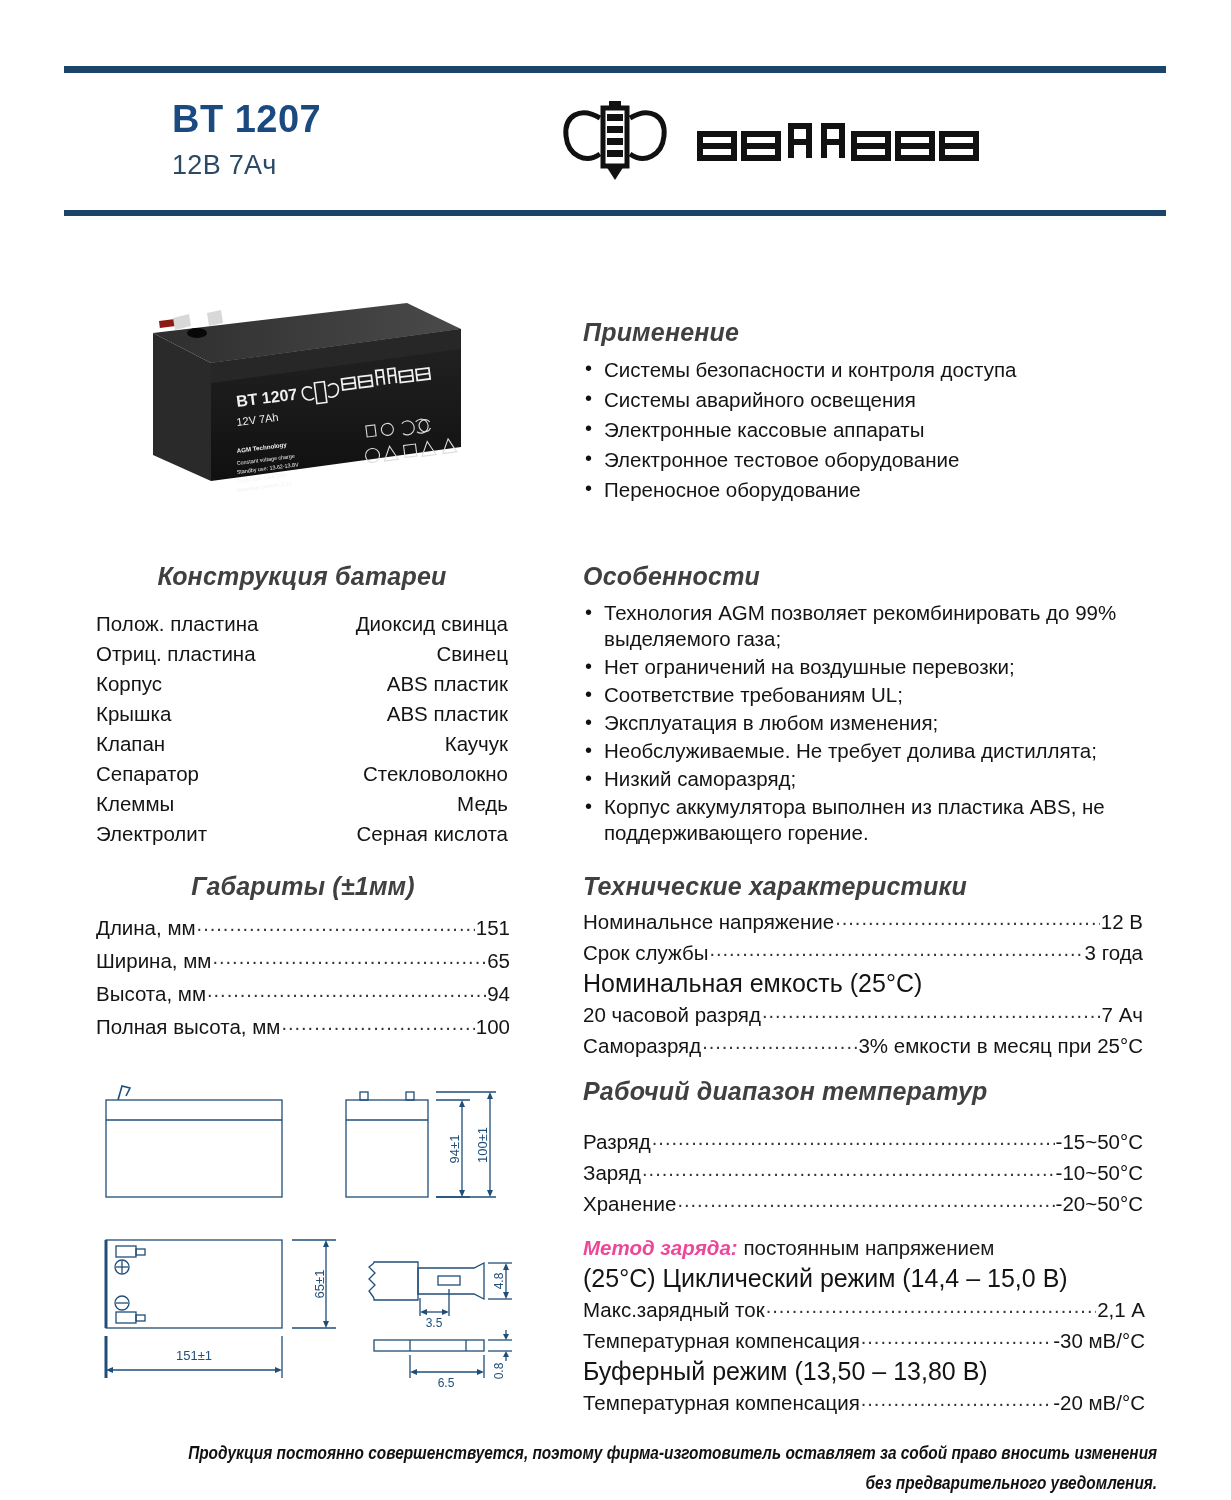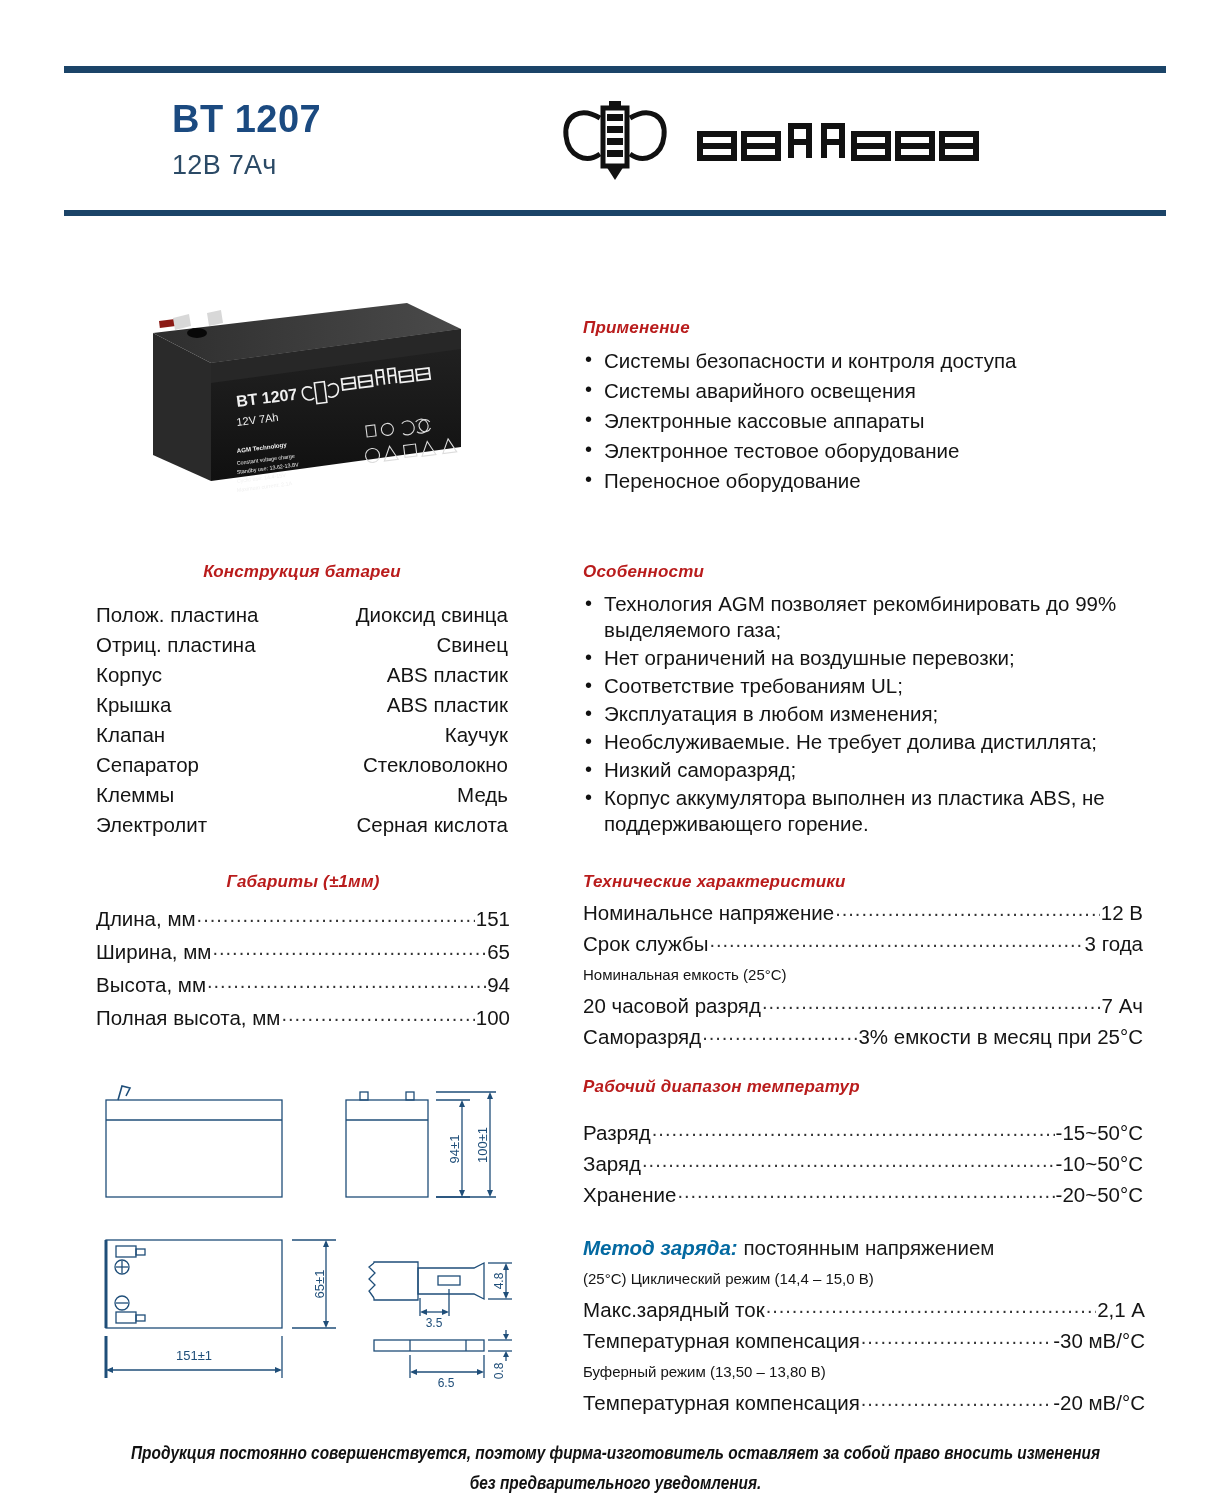--- a/index.html
+++ b/index.html
@@ -39,22 +39,22 @@
   .wordmark { height: 46px; }
 
   
   .photo {
     position: absolute; left: 145px; top: 285px;
     width: 320px; height: 212px;
   }
 
   
   .sec-h {
-    font-size: 17px; font-weight: bold; font-style: italic;
-    color: #b91c1c; letter-spacing: 0.2px;
+    font-size: 25px; font-weight: bold; font-style: italic;
+    color: #404040; letter-spacing: 0.2px;
   }
   .sec-h.center { text-align: center; }
 
   
   ul.bul { list-style: none; margin: 0; padding: 0; }
   ul.bul li {
     position: relative; padding-left: 21px;
     font-size: 20.5px; line-height: 27px; color: #141414;
     margin-bottom: 3px;
   }
@@ -90,51 +90,51 @@
     white-space: nowrap; width: 100%;
   }
   .lead-row .lbl { flex: 0 0 auto; }
   .lead-row .dots {
     flex: 1 1 auto; overflow: hidden; margin: 0 1px;
     font-size: 20px; letter-spacing: 1px; color: #333;
     position: relative; top: -3px;
   }
   .lead-row .val { flex: 0 0 auto; }
   .plain-row {
-    font-size: 15px; line-height: 31px; color: #141414; white-space: nowrap;
+    font-size: 25px; line-height: 31px; color: #141414; white-space: nowrap;
   }
 
   
   .dims { position: absolute; left: 96px; top: 872px; width: 414px; }
   .dims .sec-h { margin-bottom: 10px; }
   .dims .lead-row { line-height: 33px; }
 
   
   .specs { position: absolute; left: 583px; top: 872px; width: 560px; }
   .specs .sec-h { margin-bottom: 5px; }
 
   
   .temps { position: absolute; left: 583px; top: 1077px; width: 560px; }
   .temps .sec-h { margin-bottom: 20px; font-style: italic; }
 
   
   .charge { position: absolute; left: 583px; top: 1232px; width: 562px; }
   .charge .ch-title { font-size: 20.5px; line-height: 31px; }
   .charge .ch-title b {
-    font-weight: bold; font-style: italic; color: #0369a1;
+    font-weight: bold; font-style: italic; color: #ec4899;
   }
 
   
   .draw-top { position: absolute; left: 88px; top: 1072px; }
   .draw-bot { position: absolute; left: 88px; top: 1232px; }
 
   
   .footer {
     position: absolute; left: 0; top: 1438px; width: 1231px;
-    text-align: center;
+    text-align: right;
   }
   .footer div {
     font-size: 17.5px; font-style: italic; font-weight: bold;
     color: #111; line-height: 30px;
     font-family: "Liberation Sans Narrow", "Liberation Sans", sans-serif;
     transform: scaleX(0.88); transform-origin: center;
   }
 </style>
 </head>
 <body>

